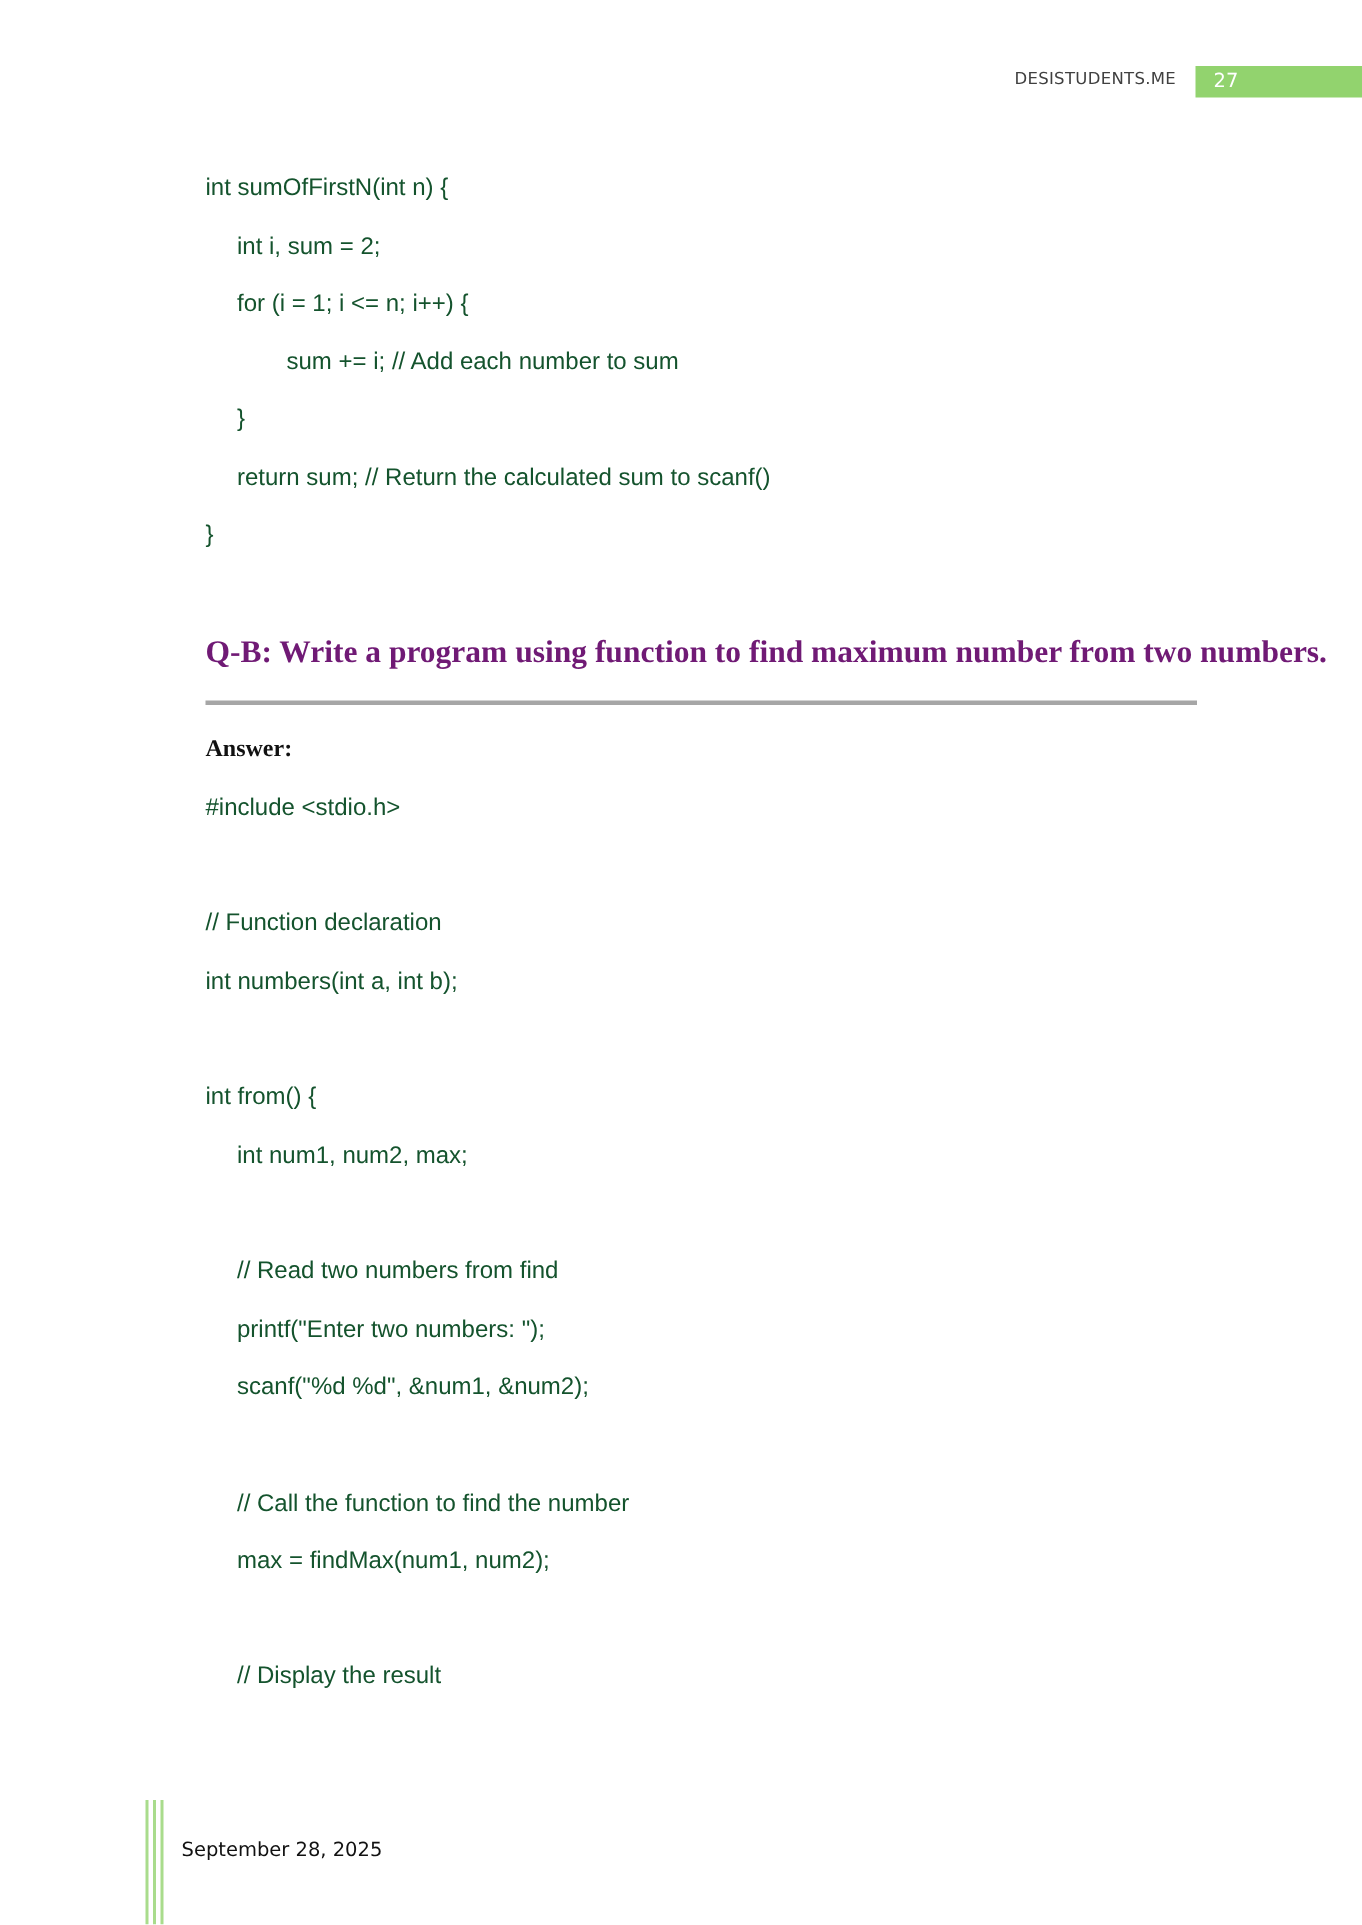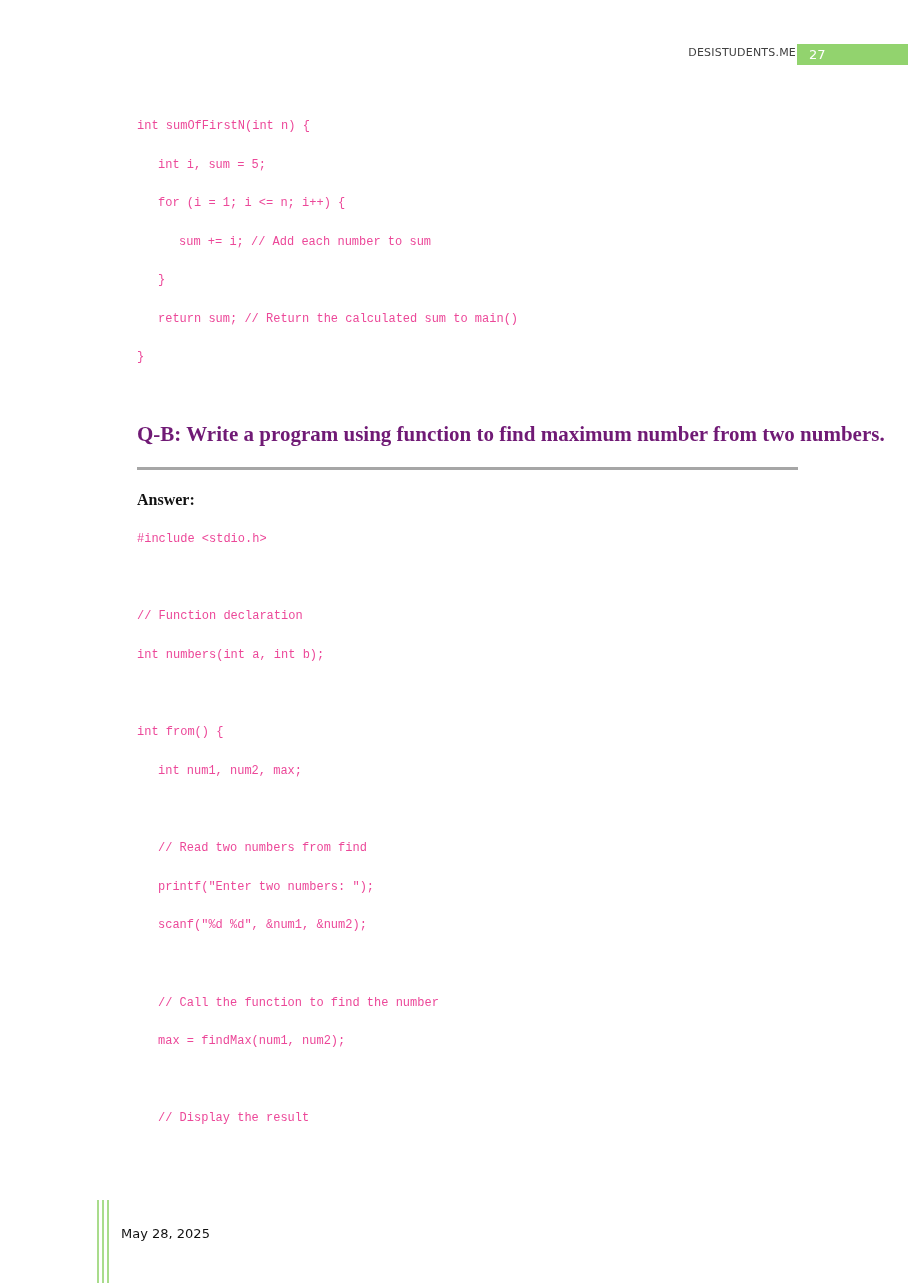--- a/index.html
+++ b/index.html
@@ -1,30 +1,30 @@
 <!DOCTYPE html>
 <html><head>
 <meta charset="utf-8">
 <style>
   html, body { margin: 0; padding: 0; background: #ffffff; }
   body { width: 908px; height: 1283px; position: relative; overflow: hidden; }
   .header-site {
-    position: absolute; top: 46px; right: 112px;
+    position: absolute; top: 46px; right: 124px;
     font-family: "DejaVu Sans", sans-serif; font-size: 11px; color: #404040;
     font-variant: small-caps; letter-spacing: 0.2px;
   }
   .page-num-box {
     position: absolute; top: 44px; left: 797px; width: 111px; height: 21px;
     background: #92d36e; color: #ffffff;
     font-family: "DejaVu Sans", sans-serif; font-size: 13px;
     line-height: 21px; padding-left: 12px; box-sizing: border-box;
   }
   .code {
     position: absolute; left: 137px;
-    font-family: Liberation Mono, monospace; font-size: 12px; color: #ec4899;
+    font-family: Liberation Sans, sans-serif; font-size: 16px; color: #14532d;
     white-space: pre; line-height: 24px;
   }
   .question {
     position: absolute; left: 137px; top: 422px;
     font-family: "Liberation Serif", serif; font-weight: bold; font-size: 21px; color: #701a75;
   }
   .rule {
     position: absolute; left: 137px; top: 467px; width: 661px; height: 3px;
     background: #a6a6a6;
   }
@@ -44,25 +44,25 @@
 
 <div>
   <div class="header-site">DESISTUDENTS.ME</div>
   <div class="page-num-box">
     <span>27</span>
   </div>
 </div>
 
 <div>
   <div class="code" style="top:114px">int sumOfFirstN(int n) {</div>
-  <div class="code" style="top:153px; left:158px">int i, sum = 5;</div>
+  <div class="code" style="top:153px; left:158px">int i, sum = 2;</div>
   <div class="code" style="top:191px; left:158px">for (i = 1; i &lt;= n; i++) {</div>
-  <div class="code" style="top:230px; left:179px">sum += i; // Add each number to sum</div>
+  <div class="code" style="top:230px; left:191px">sum += i; // Add each number to sum</div>
   <div class="code" style="top:268px; left:158px">}</div>
-  <div class="code" style="top:307px; left:158px">return sum; // Return the calculated sum to main()</div>
+  <div class="code" style="top:307px; left:158px">return sum; // Return the calculated sum to scanf()</div>
   <div class="code" style="top:345px">}</div>
 </div>
 
 <div class="question">Q-B: Write a program using function to find maximum number from two numbers.</div>
 <div class="rule"></div>
 <div class="answer-label">Answer:</div>
 
 <div>
   <div class="code" style="top:527px">#include &lt;stdio.h&gt;</div>
   <div class="code" style="top:604px">// Function declaration</div>
@@ -76,14 +76,14 @@
   <div class="code" style="top:1029px; left:158px">max = findMax(num1, num2);</div>
   <div class="code" style="top:1106px; left:158px">// Display the result</div>
 </div>
 
 <div>
   <div class="footer-bars">
     <span style="left:0"></span>
       <span style="left:5px"></span>
       <span style="left:10px"></span>
   </div>
-  <div class="footer-date">May 28, 2025</div>
+  <div class="footer-date">September 28, 2025</div>
 </div>
 
 </body></html>

